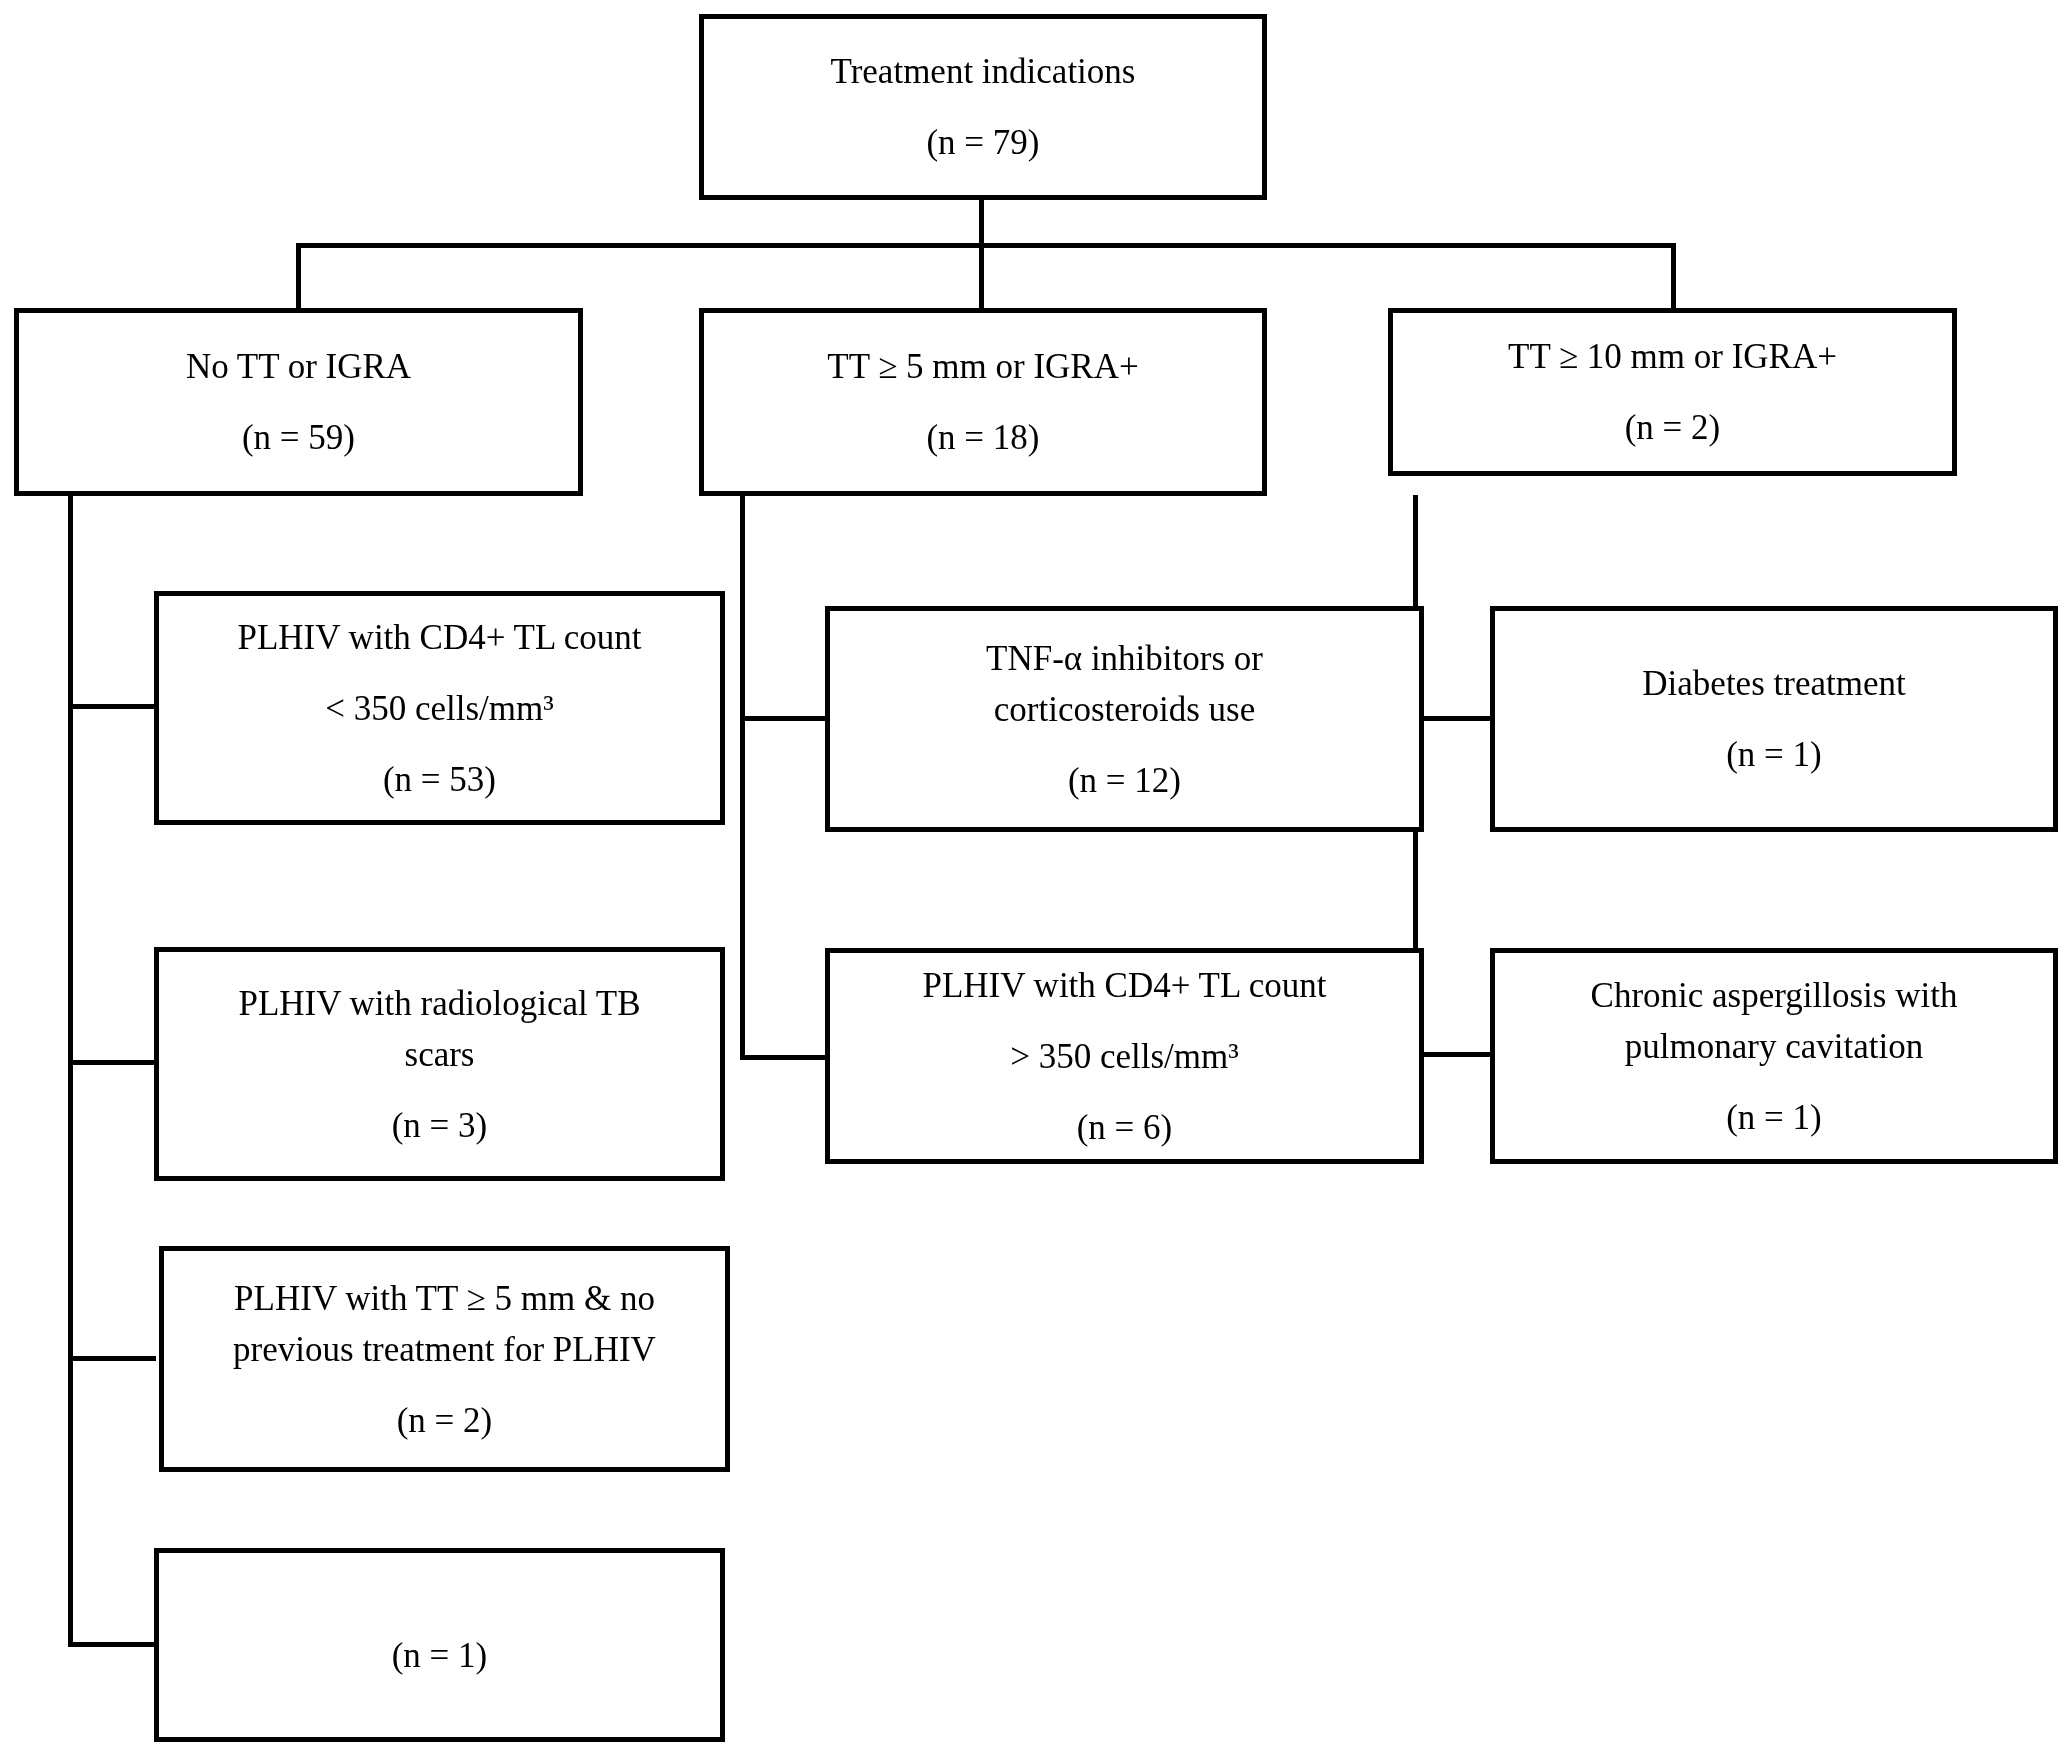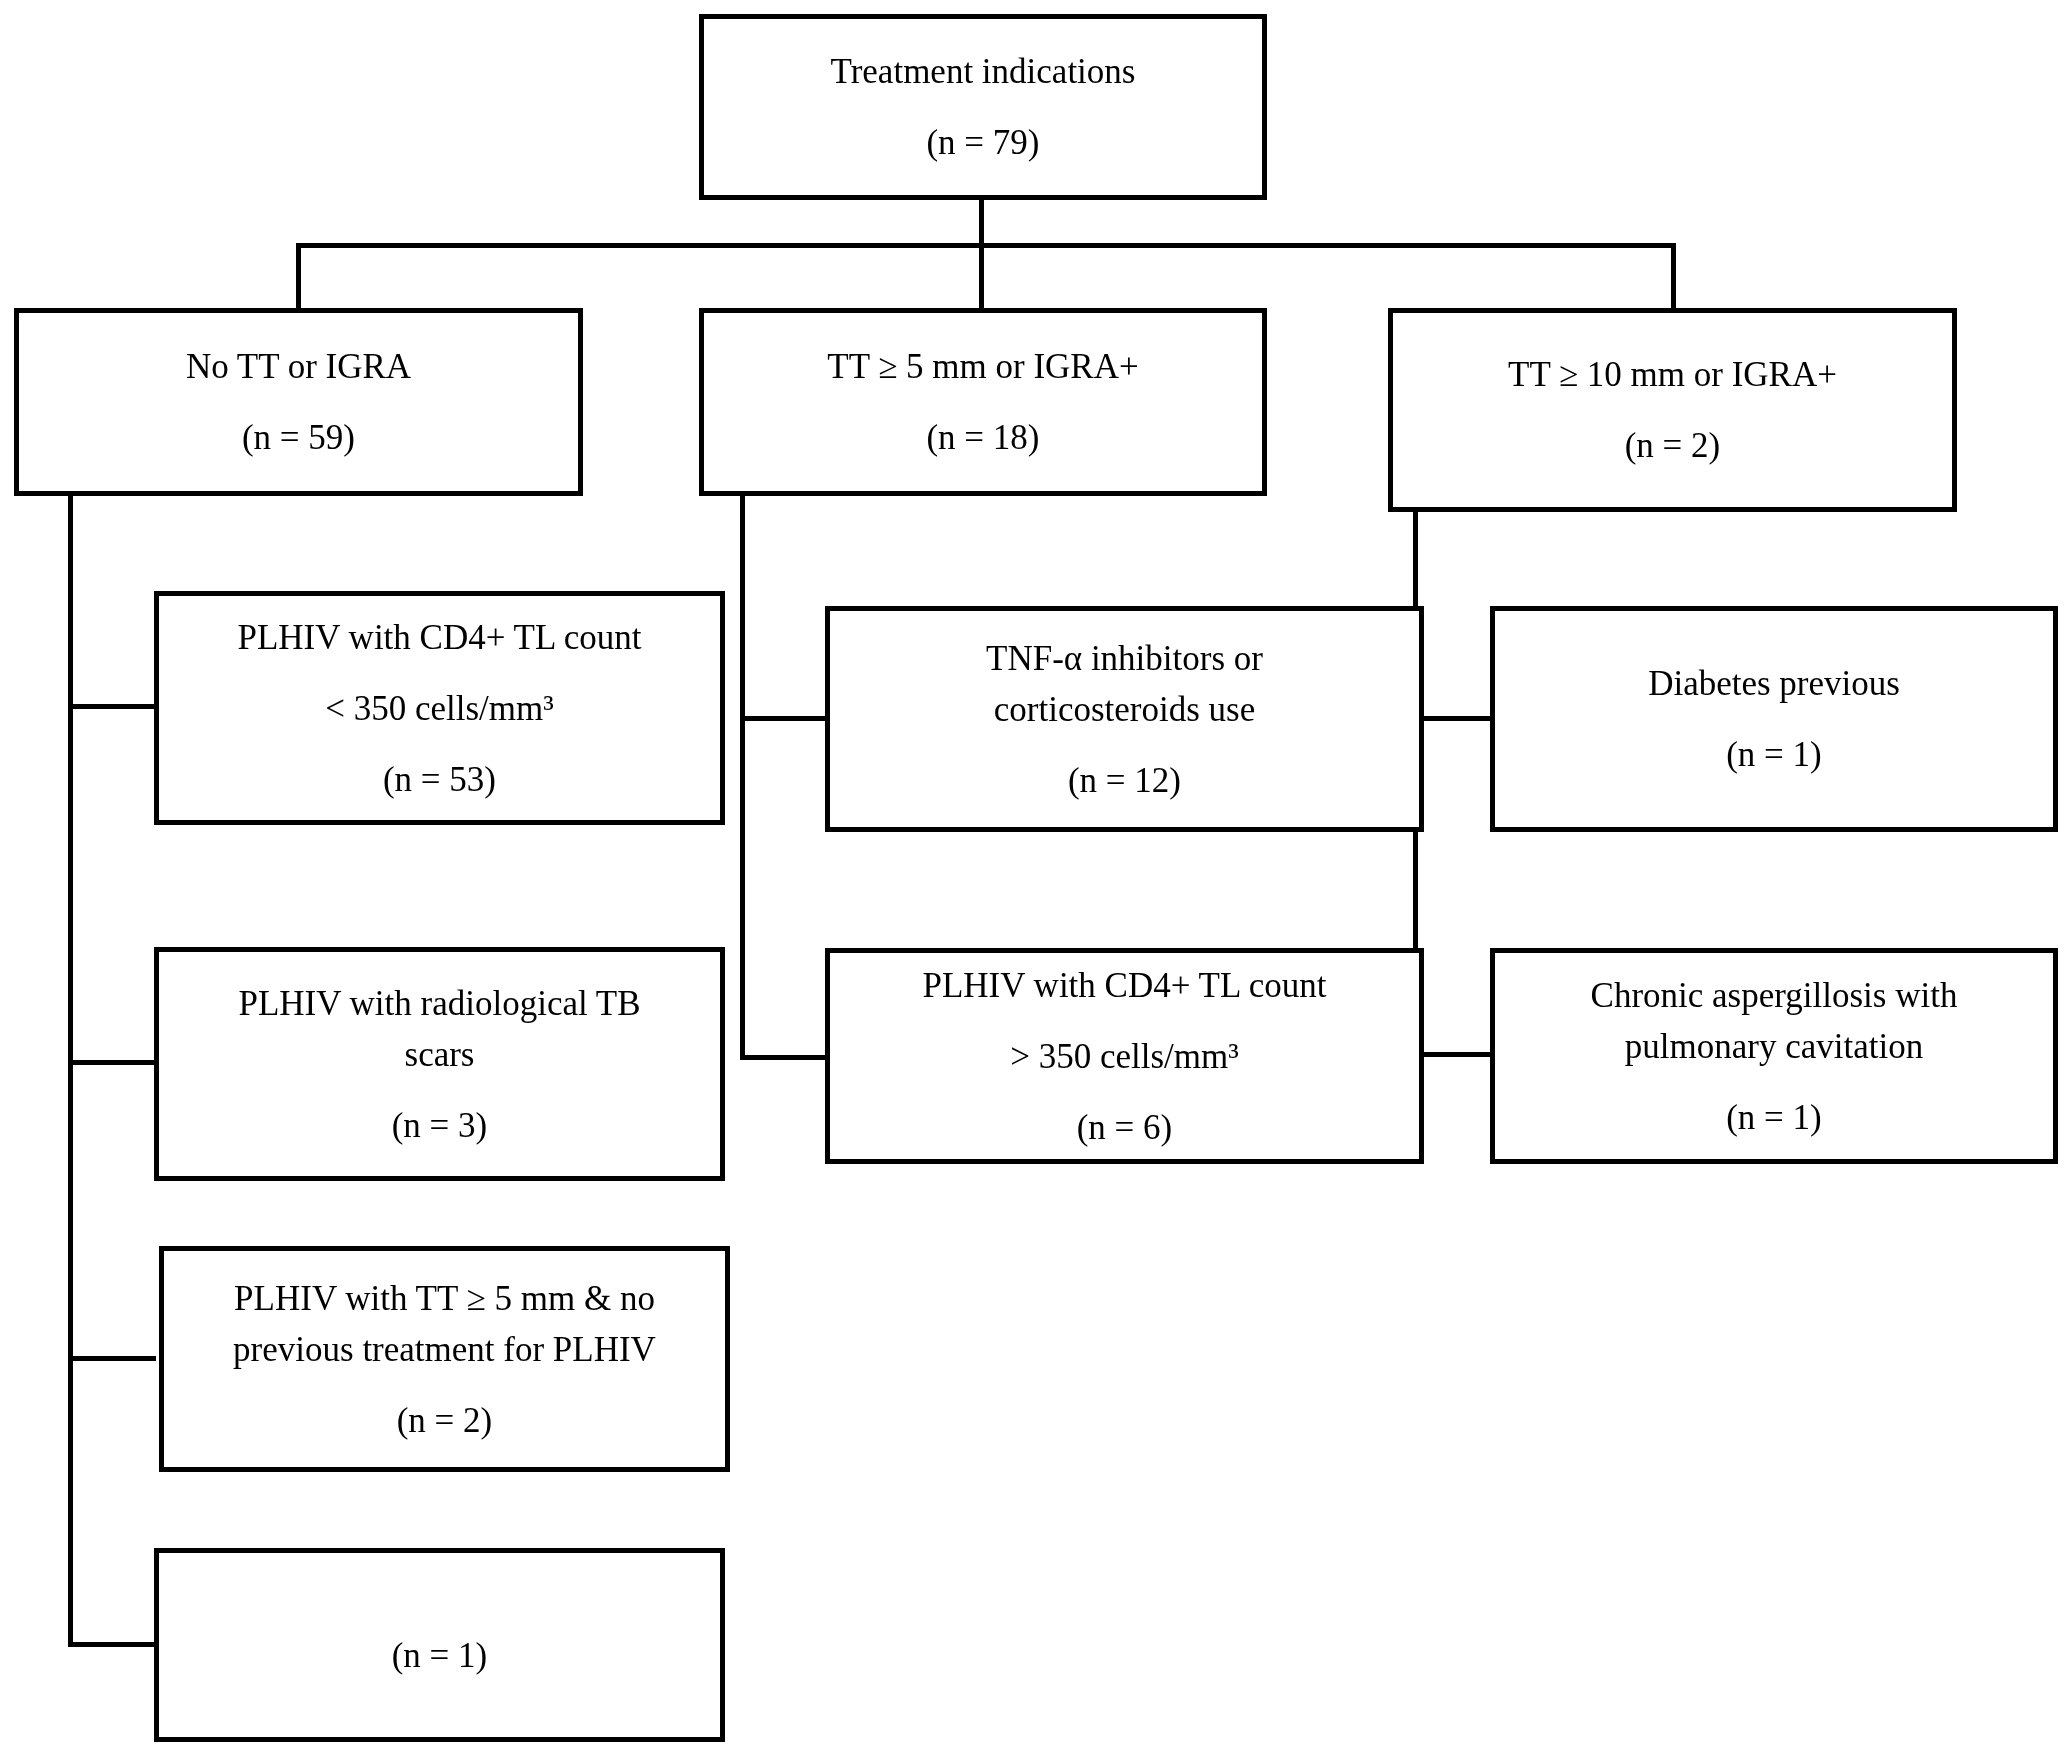--- a/index.html
+++ b/index.html
@@ -67,21 +67,21 @@
   <div class="box" style="left:14px;top:308px;width:569px;height:188px">
     <div class="line">No TT or IGRA</div>
     <div class="line gap">(n = 59)</div>
   </div>
 
   <div class="box" style="left:699px;top:308px;width:568px;height:188px">
     <div class="line">TT ≥ 5 mm or IGRA+</div>
     <div class="line gap">(n = 18)</div>
   </div>
 
-  <div class="box" style="left:1388px;top:308px;width:569px;height:204px">
+  <div class="box" style="left:1388px;top:308px;width:569px;height:168px">
     <div class="line">TT ≥ 10 mm or IGRA+</div>
     <div class="line gap">(n = 2)</div>
   </div>
 
   <div class="box" style="left:154px;top:591px;width:571px;height:234px">
     <div class="line">PLHIV with CD4+ TL count</div>
     <div class="line gap">&lt; 350 cells/mm³</div>
     <div class="line gap">(n = 53)</div>
   </div>
 
@@ -107,21 +107,21 @@
     <div class="line gap">(n = 12)</div>
   </div>
 
   <div class="box" style="left:825px;top:948px;width:599px;height:216px">
     <div class="line">PLHIV with CD4+ TL count</div>
     <div class="line gap">&gt; 350 cells/mm³</div>
     <div class="line gap">(n = 6)</div>
   </div>
 
   <div class="box" style="left:1490px;top:606px;width:568px;height:226px">
-    <div class="line">Diabetes previous</div>
+    <div class="line">Diabetes treatment</div>
     <div class="line gap">(n = 1)</div>
   </div>
 
   <div class="box" style="left:1490px;top:948px;width:568px;height:216px">
     <div class="line">Chronic aspergillosis with</div>
     <div class="line">pulmonary cavitation</div>
     <div class="line gap">(n = 1)</div>
   </div>
 
 </div>

